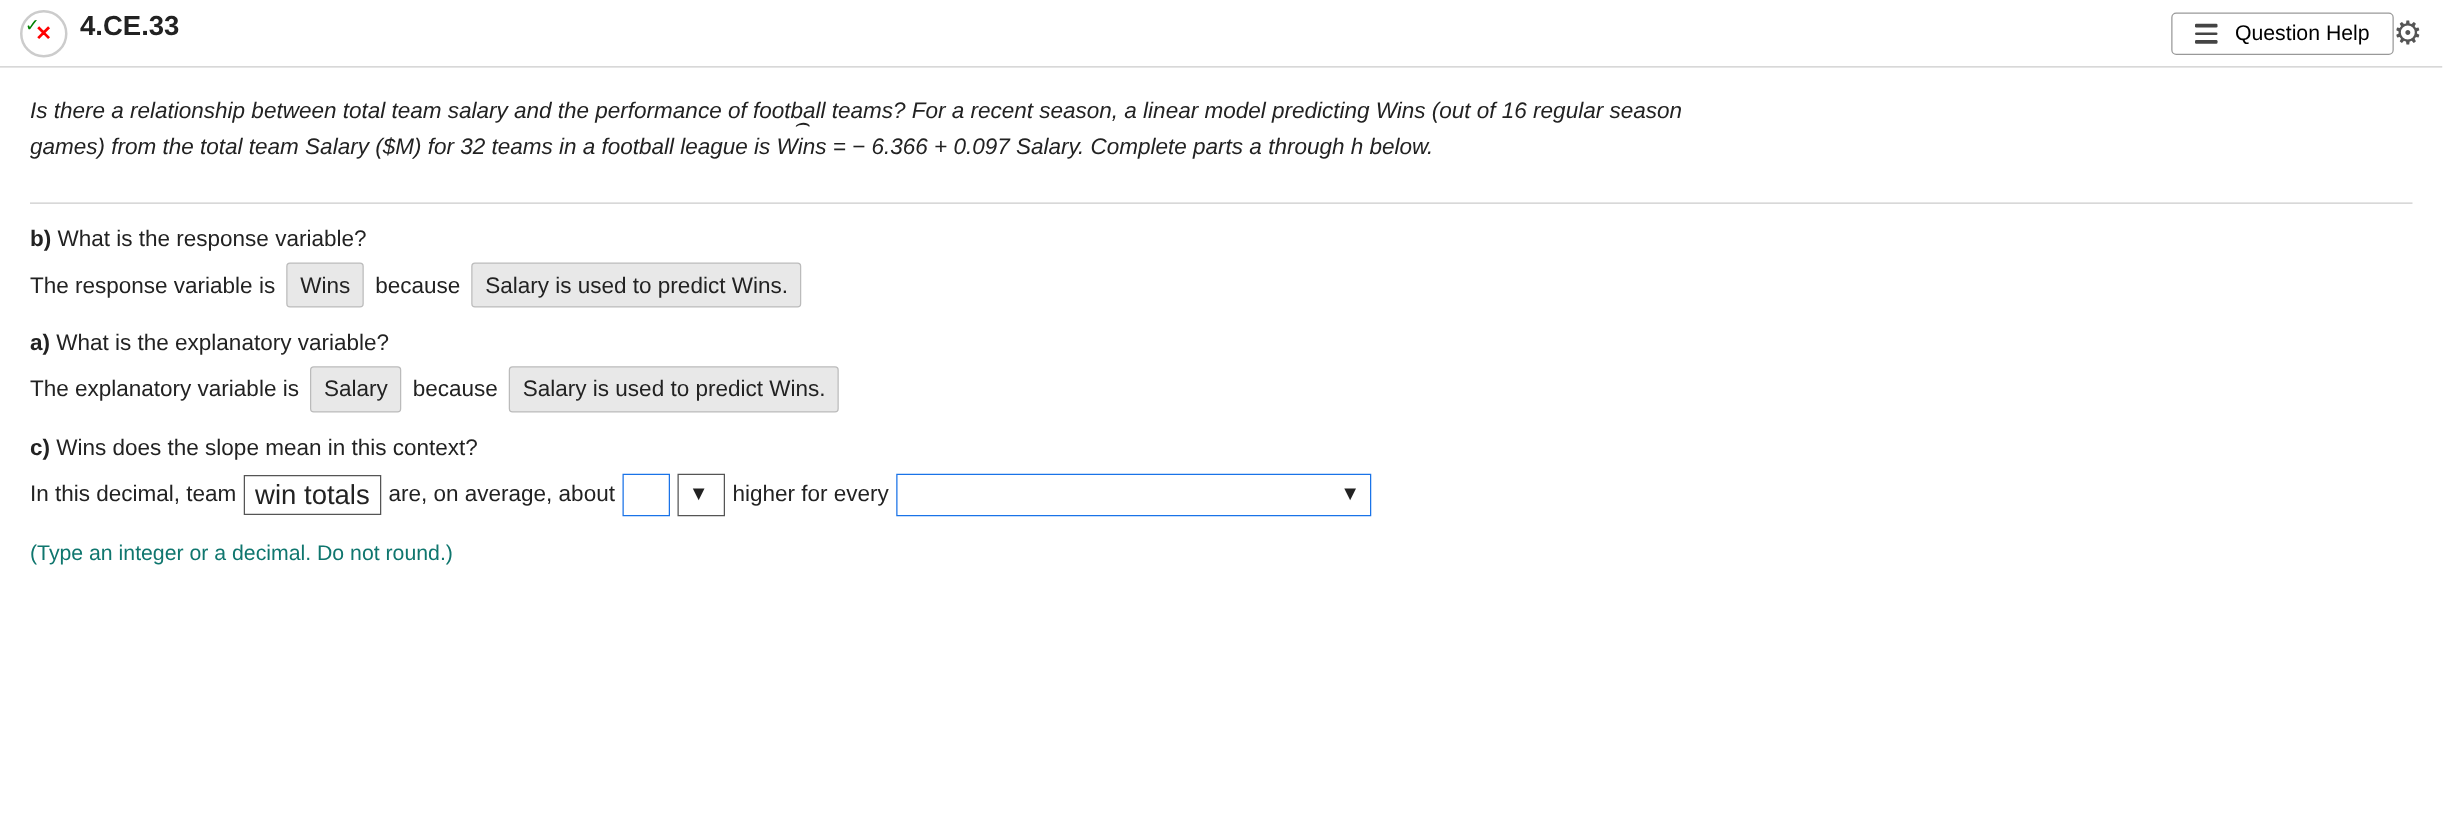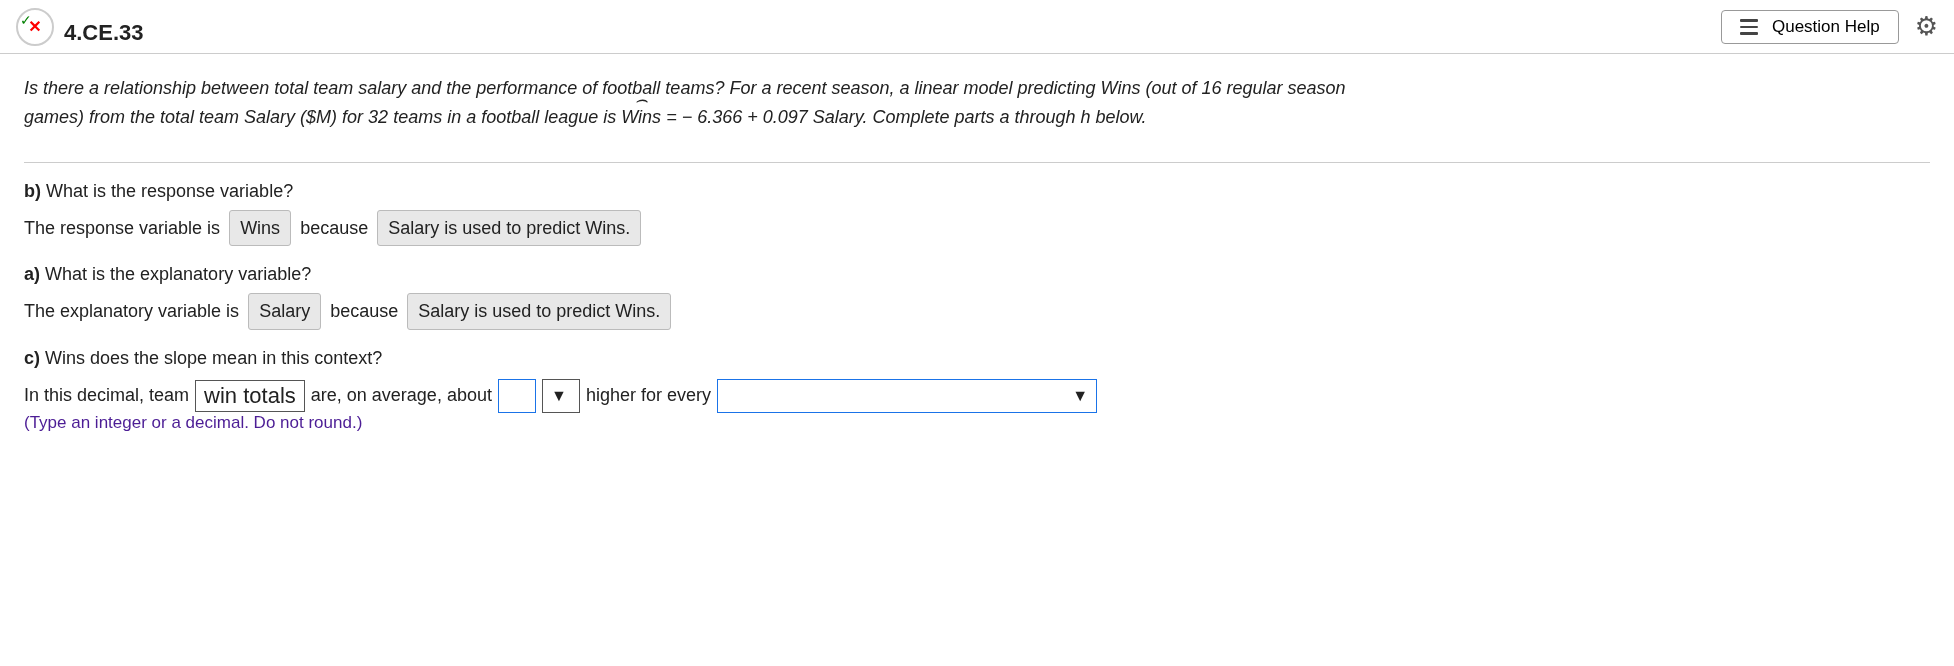--- a/index.html
+++ b/index.html
@@ -18,21 +18,21 @@
       display: flex;
       align-items: center;
       justify-content: space-between;
       border-bottom: 1px solid #ccc;
       padding: 6px 16px;
       height: 54px;
     }
 
     .header-left {
       display: flex;
-      align-items: flex-end;
+      align-items: flex-start;
       gap: 10px;
     }
 
     .icon-circle {
       width: 38px;
       height: 38px;
       border-radius: 50%;
       border: 2px solid #ccc;
       display: flex;
       align-items: center;
@@ -59,21 +59,20 @@
 
     .question-id {
       font-size: 22px;
       font-weight: bold;
       color: #222;
     }
 
     .header-right {
       display: flex;
       align-items: center;
-      gap: 16px;
     }
 
     .question-help-btn {
       border: 1px solid #999;
       border-radius: 4px;
       padding: 6px 18px;
       font-size: 17px;
       background: #fff;
       cursor: pointer;
       display: flex;
@@ -190,23 +189,23 @@
       min-width: 380px;
       justify-content: flex-end;
     }
 
     .dropdown-arrow {
       font-size: 16px;
       margin-left: 4px;
     }
 
     .hint-text {
-      color: #4c1d95;
-      font-size: 17px;
-      margin-top: 0;
+      color: #0f766e;
+      font-size: 17px;
+      margin-top: 20px;
     }
 
     
     .hamburger {
       display: inline-flex;
       flex-direction: column;
       gap: 4px;
       margin-right: 6px;
       vertical-align: middle;
     }

